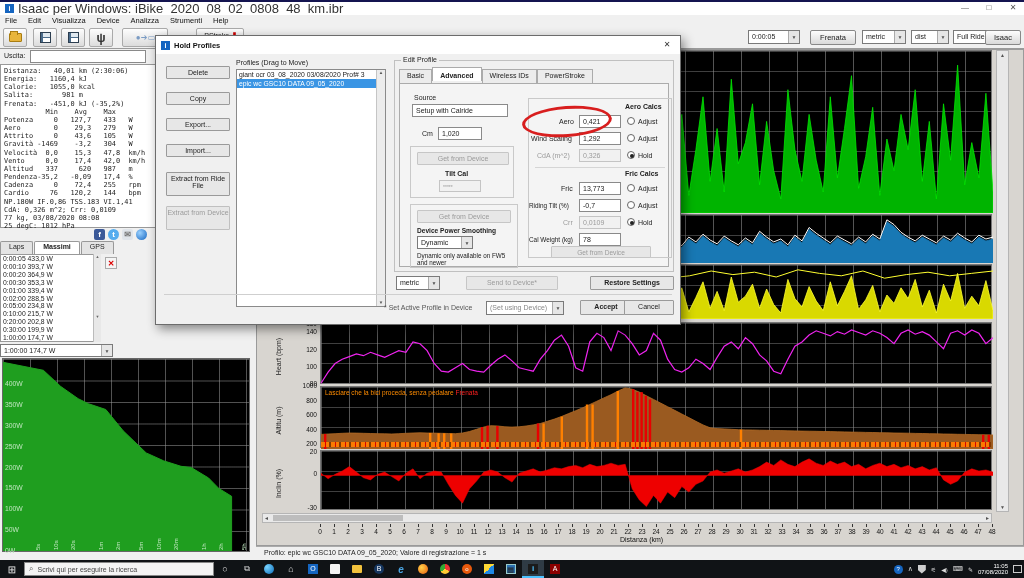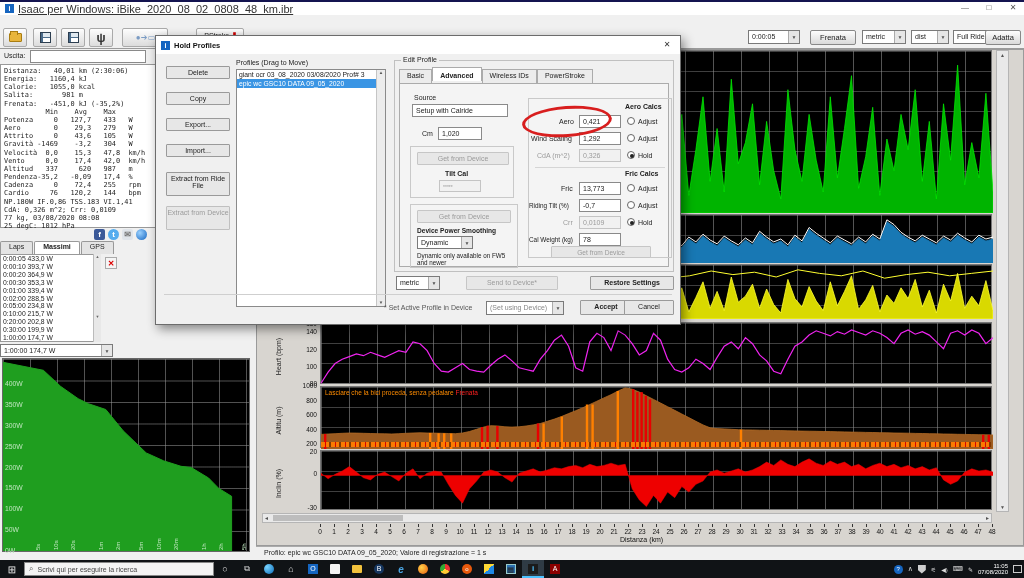--- a/index.html
+++ b/index.html
@@ -3,21 +3,21 @@
 <meta charset="utf-8">
 <style>
   * { margin:0; padding:0; box-sizing:border-box; }
   html,body { width:1024px; height:578px; overflow:hidden; }
   body { font-family:"Liberation Sans", sans-serif; font-size:7.5px; color:#222; background:#f0f0f0; }
   .screen { position:absolute; top:0; left:0; width:1024px; height:578px; background:#f0f0f0; }
 
   
   .titlebar { position:absolute; top:0; left:0; width:1024px; height:15px; background:#fff; border-top:2px solid #141450; display:flex; align-items:center; }
   .appicon { width:9px; height:9px; background:#1565c0; color:#fff; font-size:7px; line-height:9px; text-align:center; margin:0 4px 0 5px; font-weight:bold; }
-  .title-text { font-size:11px; color:#333;text-decoration:underline; }
+  .title-text { font-size:13px; color:#333; }
   .wincontrols { position:absolute; right:4px; top:1px; display:flex; gap:10px; color:#555; font-size:8px; }
   .wincontrols span { width:14px; text-align:center; cursor:default; }
 
   .menubar { position:absolute; top:15px; left:0; width:1024px; height:11px; background:#f0f0f0; display:flex; gap:11px; padding-left:5px; align-items:center; }
   .menubar span { font-size:7.5px; color:#111; }
 
   .toolbar { position:absolute; top:26px; left:0; width:1024px; height:23px; background:#f0f0f0; border-bottom:1px solid #9a9a9a; }
   .tbtn { position:absolute; top:2px; width:24px; height:19px; border:1px solid #aaa; background:linear-gradient(#fdfdfd,#dcdcdc); border-radius:2px; display:flex; align-items:center; justify-content:center; }
   .folder-ic { width:13px; height:9px; background:#e8b53c; border:1px solid #a97d12; border-radius:1px; position:relative; }
   .folder-ic::before { content:""; position:absolute; top:-3px; left:0; width:6px; height:3px; background:#e8b53c; border:1px solid #a97d12; border-bottom:none; }
@@ -133,20 +133,29 @@
   <div class="titlebar">
     <span class="appicon">i</span>
     <span class="title-text">Isaac per Windows: iBike_2020_08_02_0808_48_km.ibr</span>
     <span class="wincontrols">
       <span>—</span>
       <span>□</span>
       <span>✕</span>
     </span>
   </div>
 
+  <div class="menubar" id="menu">
+      <span>File</span>
+      <span>Edit</span>
+      <span>Visualizza</span>
+      <span>Device</span>
+      <span>Analizza</span>
+      <span>Strumenti</span>
+      <span>Help</span>
+    </div>
 
   <div class="toolbar">
     <div class="tbtn" style="left:3px">
         <span class="folder-ic"></span>
       </div>
     <div class="tbtn" style="left:33px">
         <span class="floppy-ic"></span>
       </div>
     <div class="tbtn" style="left:61px">
         <span class="floppy-ic"></span>
@@ -165,21 +174,21 @@
     <div class="tb-push" style="left:810px;top:4px;width:46px;line-height:13px">Frenata</div>
     <div class="combo" style="left:862px;top:4px;width:44px">
       <span>metric</span><span class="arr">▼</span>
     </div>
     <div class="combo" style="left:911px;top:4px;width:38px">
       <span>dist</span><span class="arr">▼</span>
     </div>
     <div class="combo" style="left:953px;top:4px;width:54px">
       <span>Full Ride</span><span class="arr">▼</span>
     </div>
-    <div class="tb-push" style="left:986px;top:4px;width:36px;line-height:13px;left:985px">Adatta</div>
+    <div class="tb-push" style="left:986px;top:4px;width:36px;line-height:13px;left:985px">Isaac</div>
   </div>
 
   <div class="uscita-row">
     <span class="uscita-label">Uscita:</span>
     <span class="uscita-input"></span>
     <span class="nota-tab">Nota</span>
   </div>
   <div class="stats" id="stats"><div>Distanza:   40,01 km (2:30:06)</div><div>Energia:   1160,4 kJ</div><div>Calorie:   1055,0 kcal</div><div>Salita:       981 m</div><div>Frenata:   -451,0 kJ (-35,2%)</div><div>          Min    Avg    Max</div><div>Potenza     0   127,7   433   W</div><div>Aero        0    29,3   279   W</div><div>Attrito     0    43,6   105   W</div><div>Gravità -1469    -3,2   304   W</div><div>Velocità  0,0    15,3   47,8  km/h</div><div>Vento     0,0    17,4   42,0  km/h</div><div>Altitud   337     620   987   m</div><div>Pendenza-35,2   -0,09   17,4  %</div><div>Cadenza     0    72,4   255   rpm</div><div>Cardio     76   120,2   144   bpm</div><div>NP.180W IF.0,86 TSS.183 VI.1,41</div><div>CdA: 0,326 m^2; Crr: 0,0109</div><div>77 kg, 03/08/2020 08:08</div><div>25 degC: 1012 hPa</div></div>
   <div class="social">
     <span class="soc" style="background:#3b5998">f</span>

